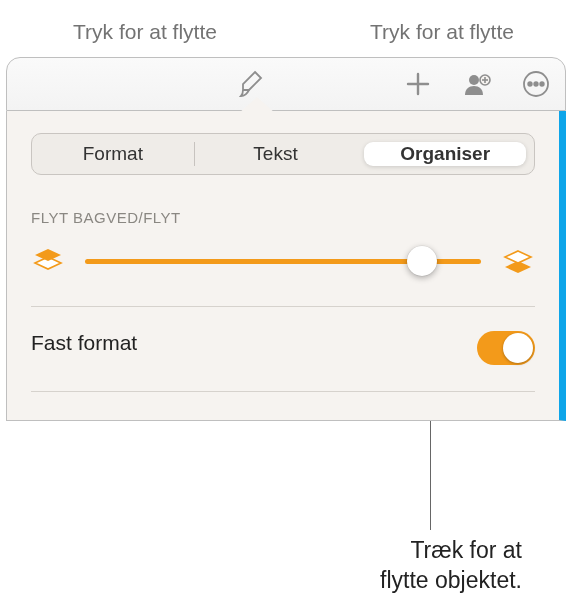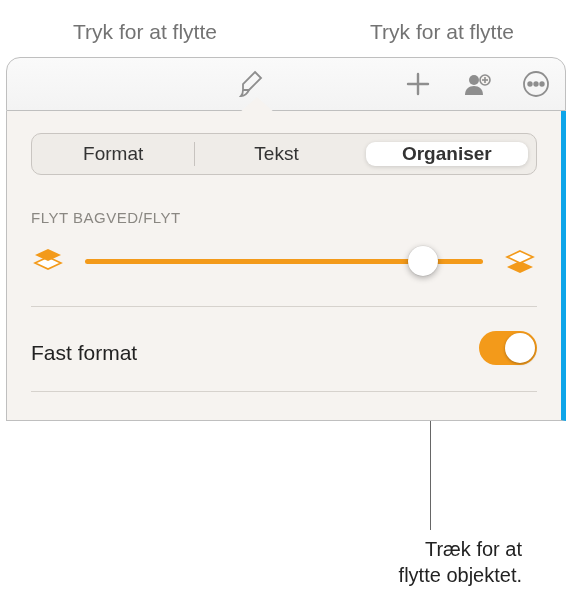--- a/index.html
+++ b/index.html
@@ -48,21 +48,21 @@
     .toolbar .tbicon {
       color: #8e8e8e;
       display: inline-flex;
       align-items: center;
       justify-content: center;
     }
     .popover {
       position: relative;
       background: #f6f3f0;
       border-left: 1px solid #bfbfbf;
-      border-right: 5px solid #0ea5e9;
+      border-right: 7px solid #0ea5e9;
       border-bottom: 1px solid #bfbfbf;
       padding: 22px 24px 30px 24px;
       height: 310px;
     }
     .popover::before {
       content: "";
       position: absolute;
       top: -14px;
       left: 232px;
       width: 0; height: 0;
@@ -141,21 +141,21 @@
       box-shadow: 0 2px 6px rgba(0,0,0,0.3), 0 0 0 0.5px rgba(0,0,0,0.08);
       transform: translateX(-50%);
     }
     .divider-line {
       height: 1px;
       background: #d6d2cd;
       margin-top: 30px;
     }
     .toggle-row {
       display: flex;
-      align-items: flex-end;
+      align-items: flex-start;
       justify-content: space-between;
       margin-top: 24px;
     }
     .toggle-label {
       font-size: 21px;
       color: #222;
     }
     .toggle {
       width: 58px;
       height: 34px;
@@ -169,23 +169,23 @@
       right: 2px;
       width: 30px;
       height: 30px;
       background: #fff;
       border-radius: 50%;
       box-shadow: 0 1px 3px rgba(0,0,0,0.3);
     }
     .bottom-callout {
       position: absolute;
       right: 50px;
-      bottom: 24px;
+      bottom: 16px;
       text-align: right;
-      font-size: 20px;
+      font-size: 23px;
       color: #222;
       line-height: 1.3;
     }
     .leader {
       position: absolute;
       width: 1px;
       background: #666;
     }
   </style>
 </head>

